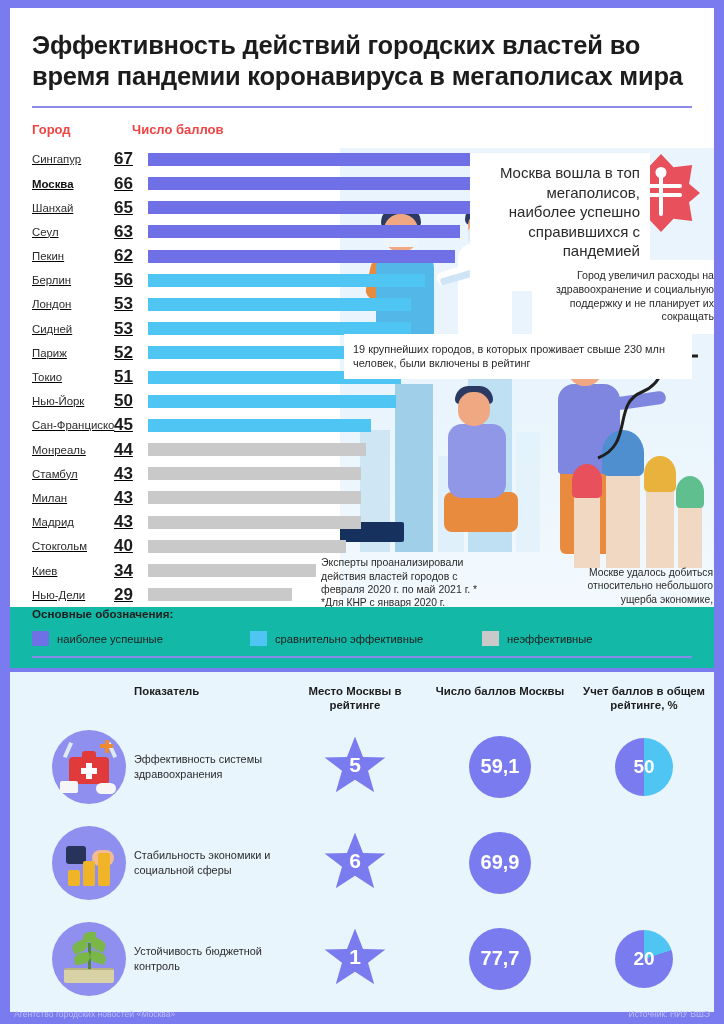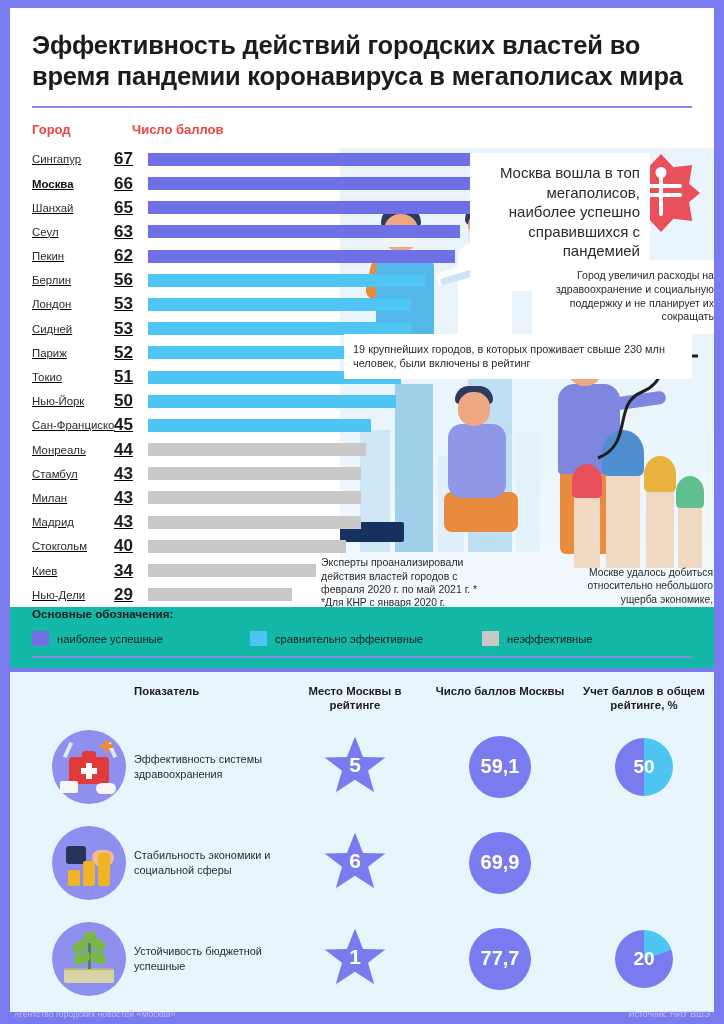--- a/index.html
+++ b/index.html
@@ -585,21 +585,21 @@
             <div class="ico-circle">
               <div class="money-stack"></div>
               <div class="stem"></div>
               <div class="leaf lf1"></div>
               <div class="leaf lf2"></div>
               <div class="leaf lf3"></div>
               <div class="leaf lf4"></div>
               <div class="leaf lf5"></div>
             </div>
           </div>
-          <div class="cell name col-name">Устойчивость бюджетной успешные</div>
+          <div class="cell name col-name">Устойчивость бюджетной контроль</div>
           <div class="cell col-rank">
             <div class="star">
               <span class="star-num">1</span>
             </div>
           </div>
           <div class="cell col-score">
             <div class="score-circle">77,7</div>
           </div>
           <div class="cell col-share">
             <div class="pie" style="background: conic-gradient(rgb(78, 197, 242) 0deg, rgb(78, 197, 242) 72deg, rgb(123, 123, 240) 72deg, rgb(123, 123, 240) 360deg); transform: rotate(0deg);">

